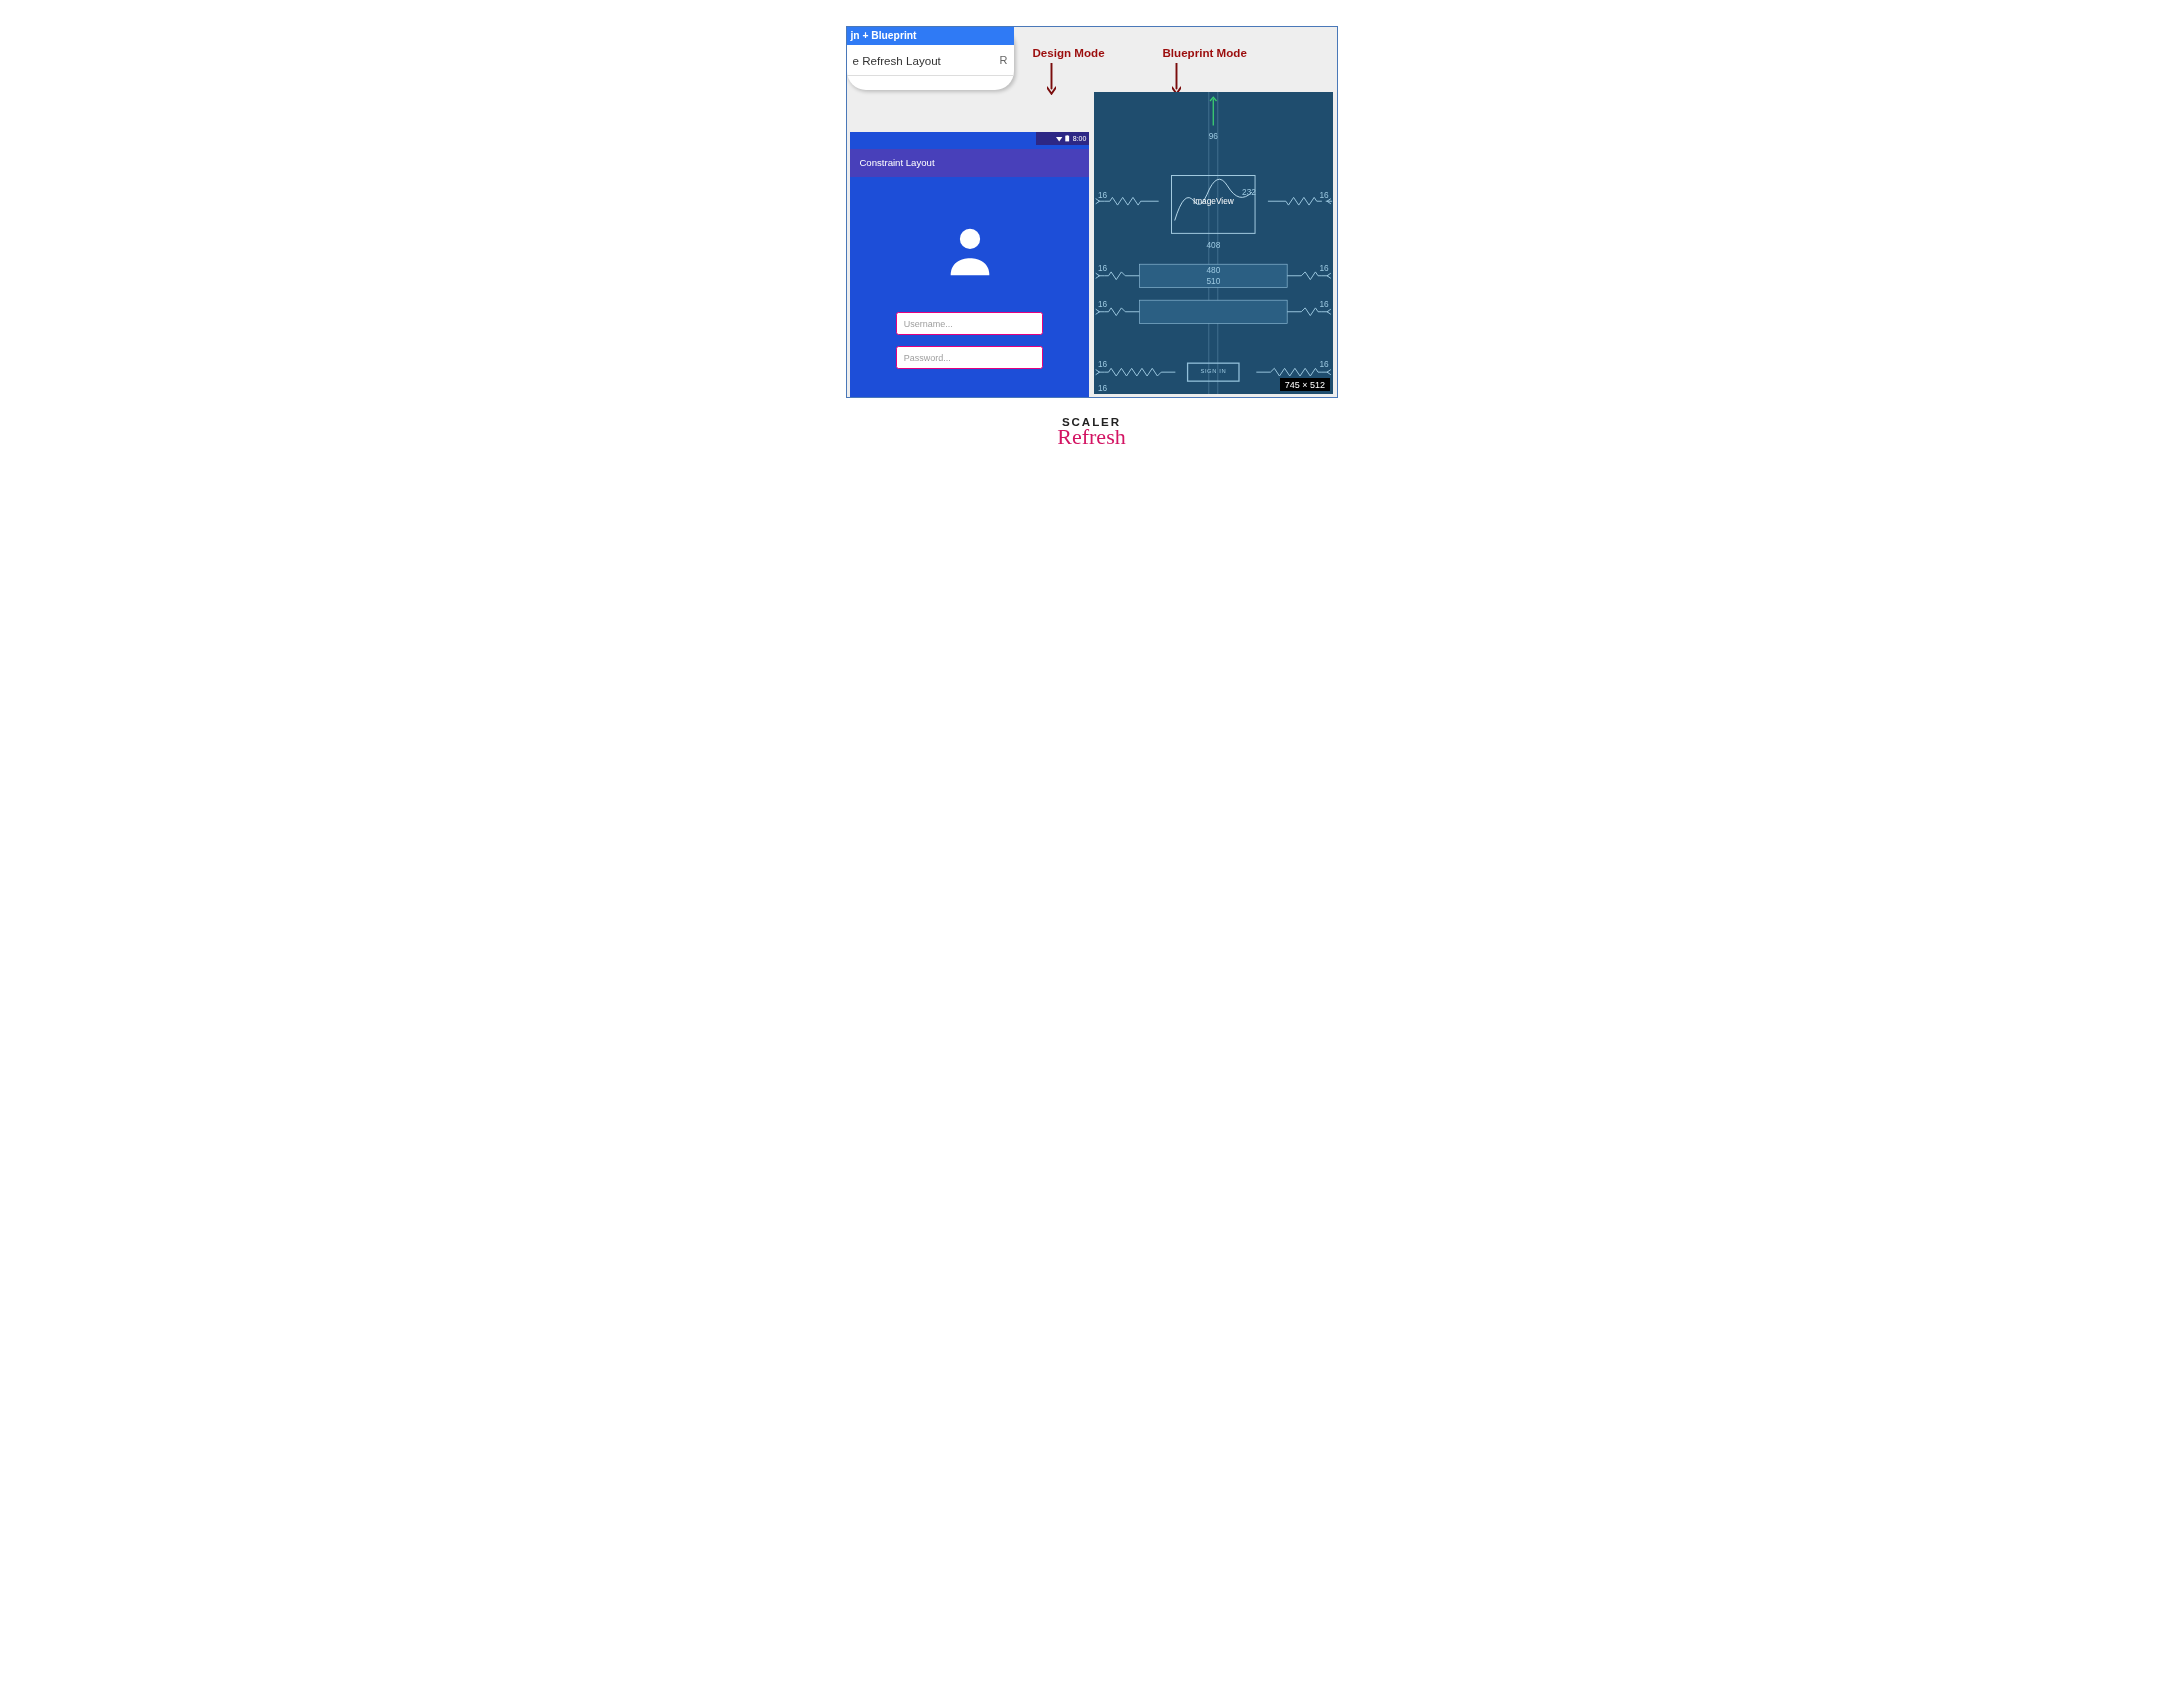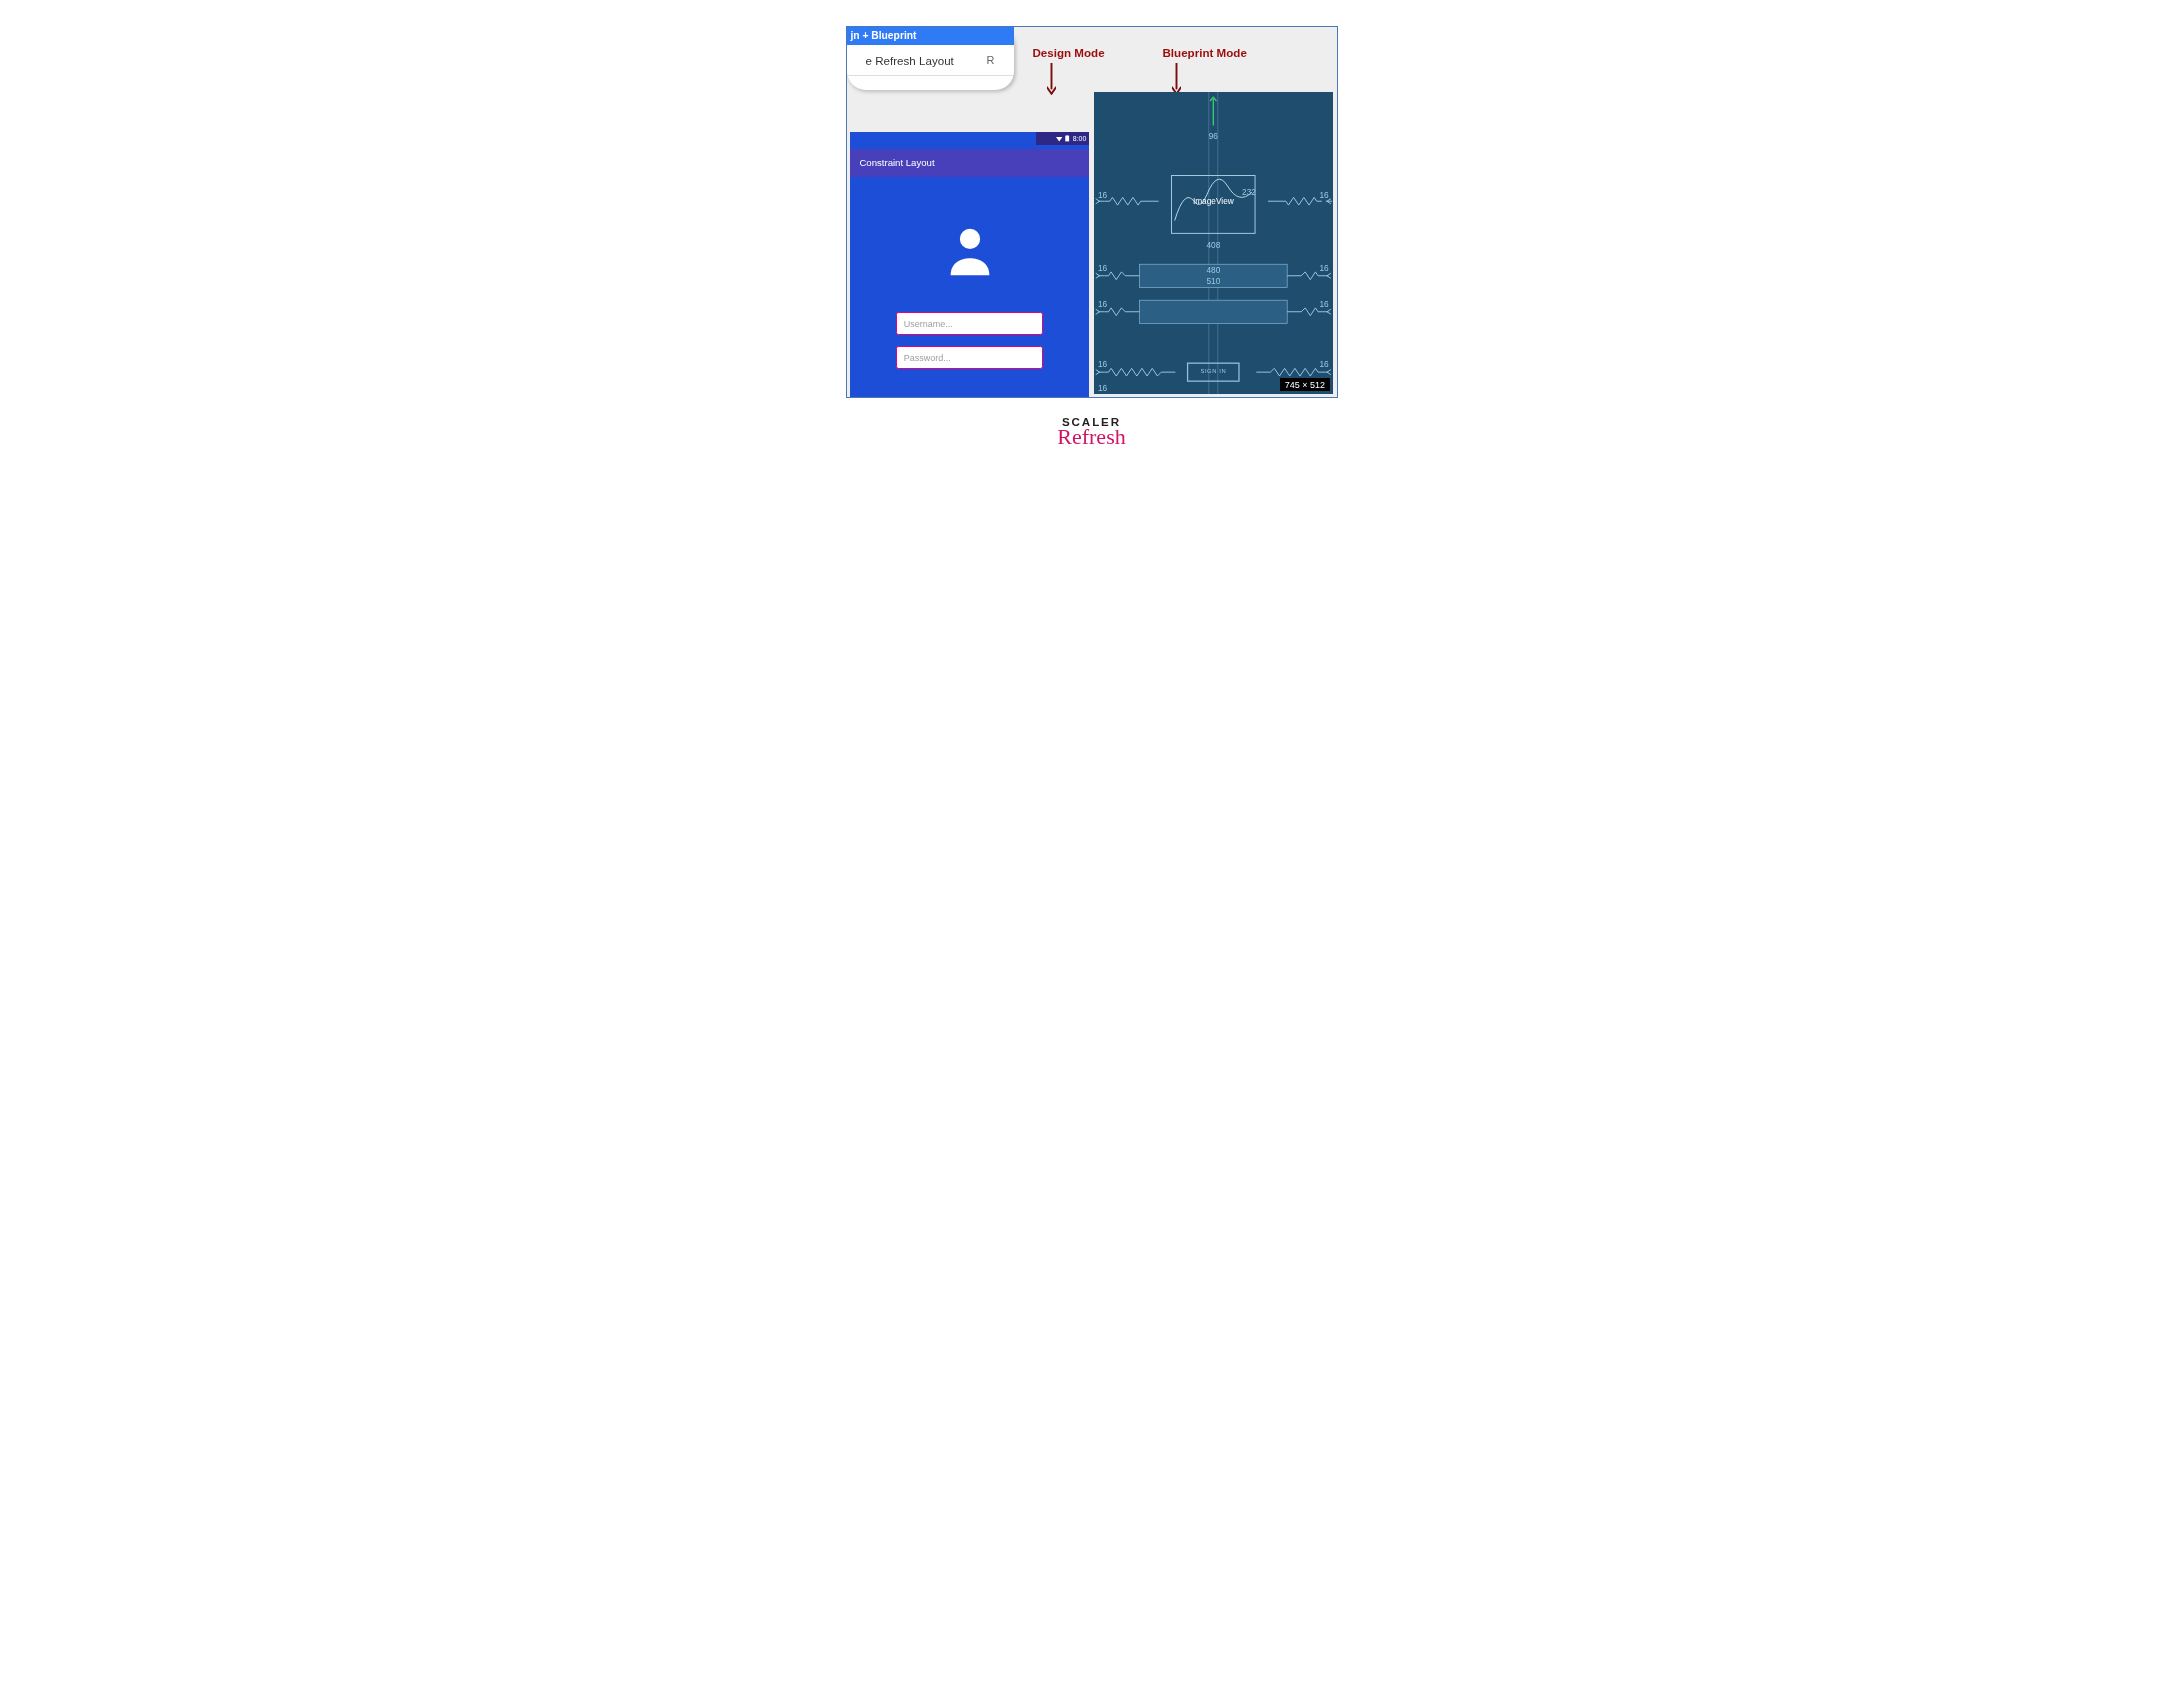--- a/index.html
+++ b/index.html
@@ -35,21 +35,21 @@
     color: #fff;
     font-weight: 600;
     font-size: 10.3px;
     padding: 2.6px 3.9px;
     height: 18px;
   }
   .menu-item {
     display: flex;
     align-items: center;
     height: 31px;
-    padding: 0 19px;
+    padding: 0 6px;
     border-bottom: 0.6px solid #ddd;
     font-size: 11.6px;
     color: #333;
   }
   .menu-item .spacer { flex: 1; }
   .menu-item .key { color: #666; font-size: 11px; }
 
   
   .heading {
     position: absolute;

